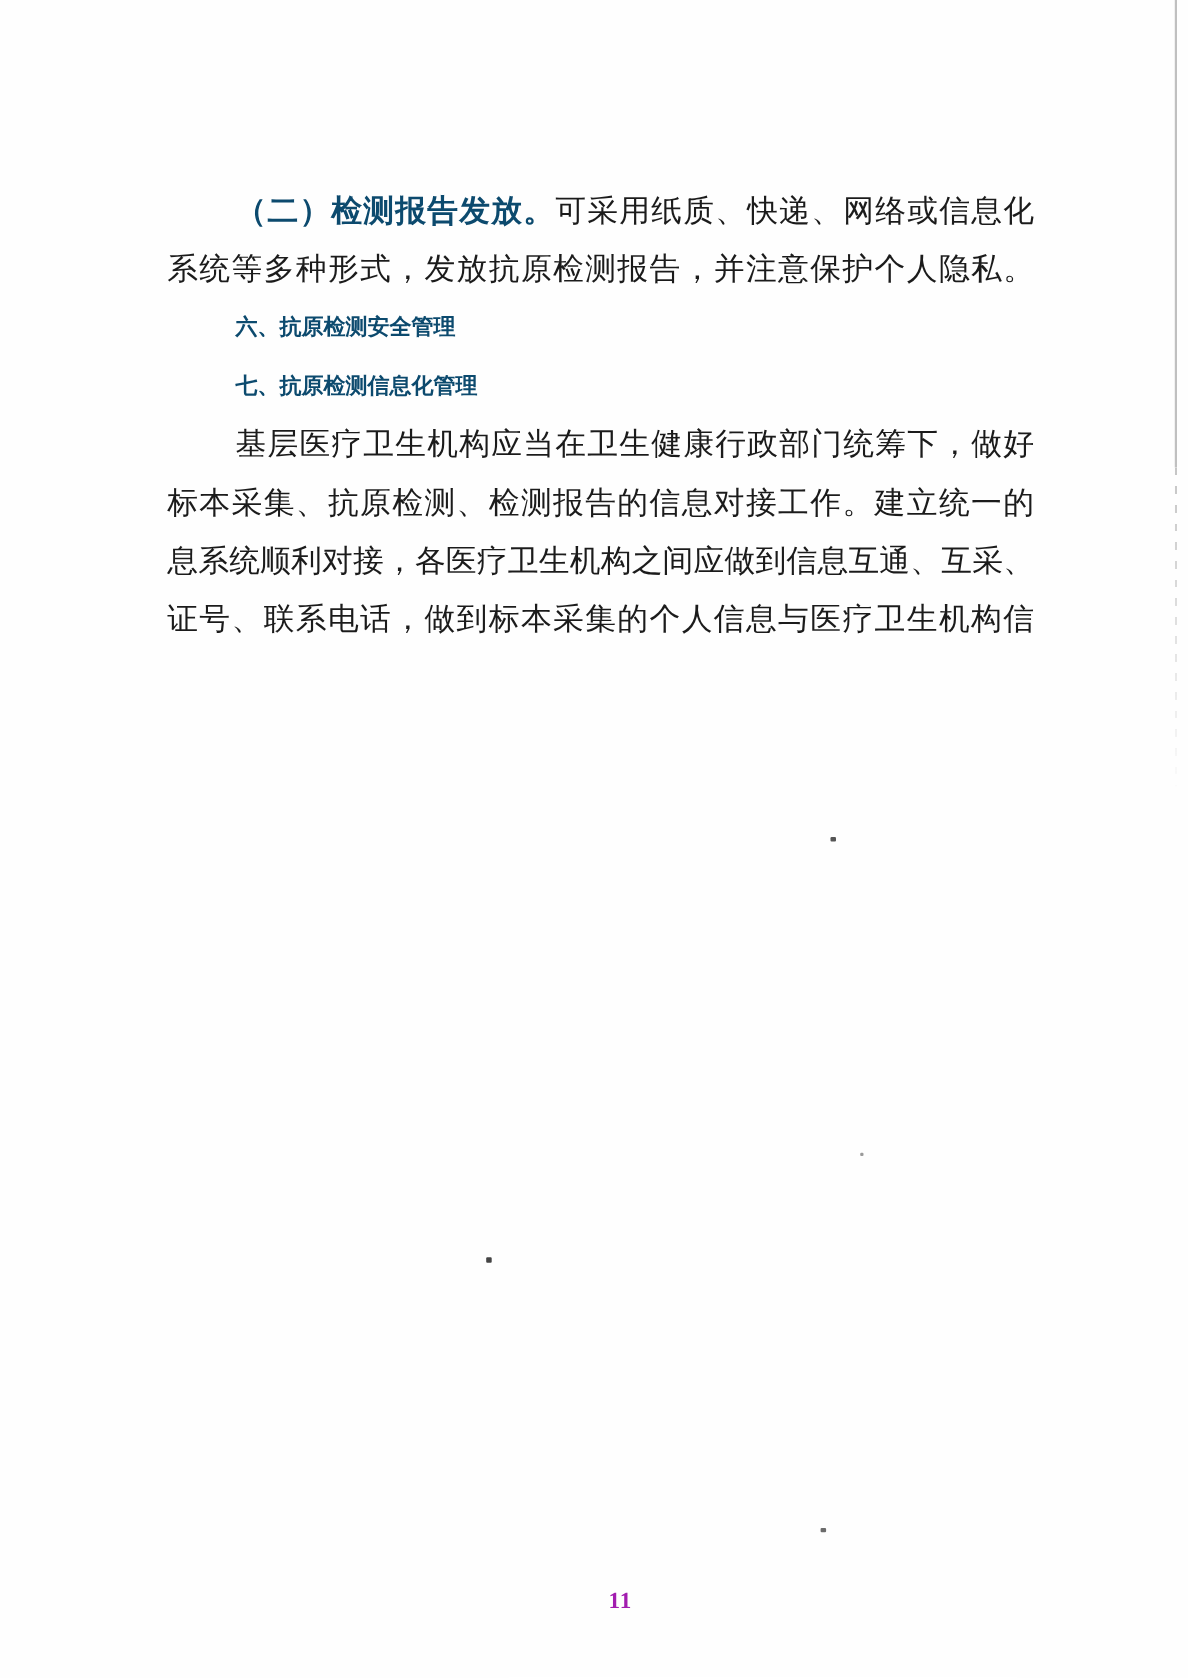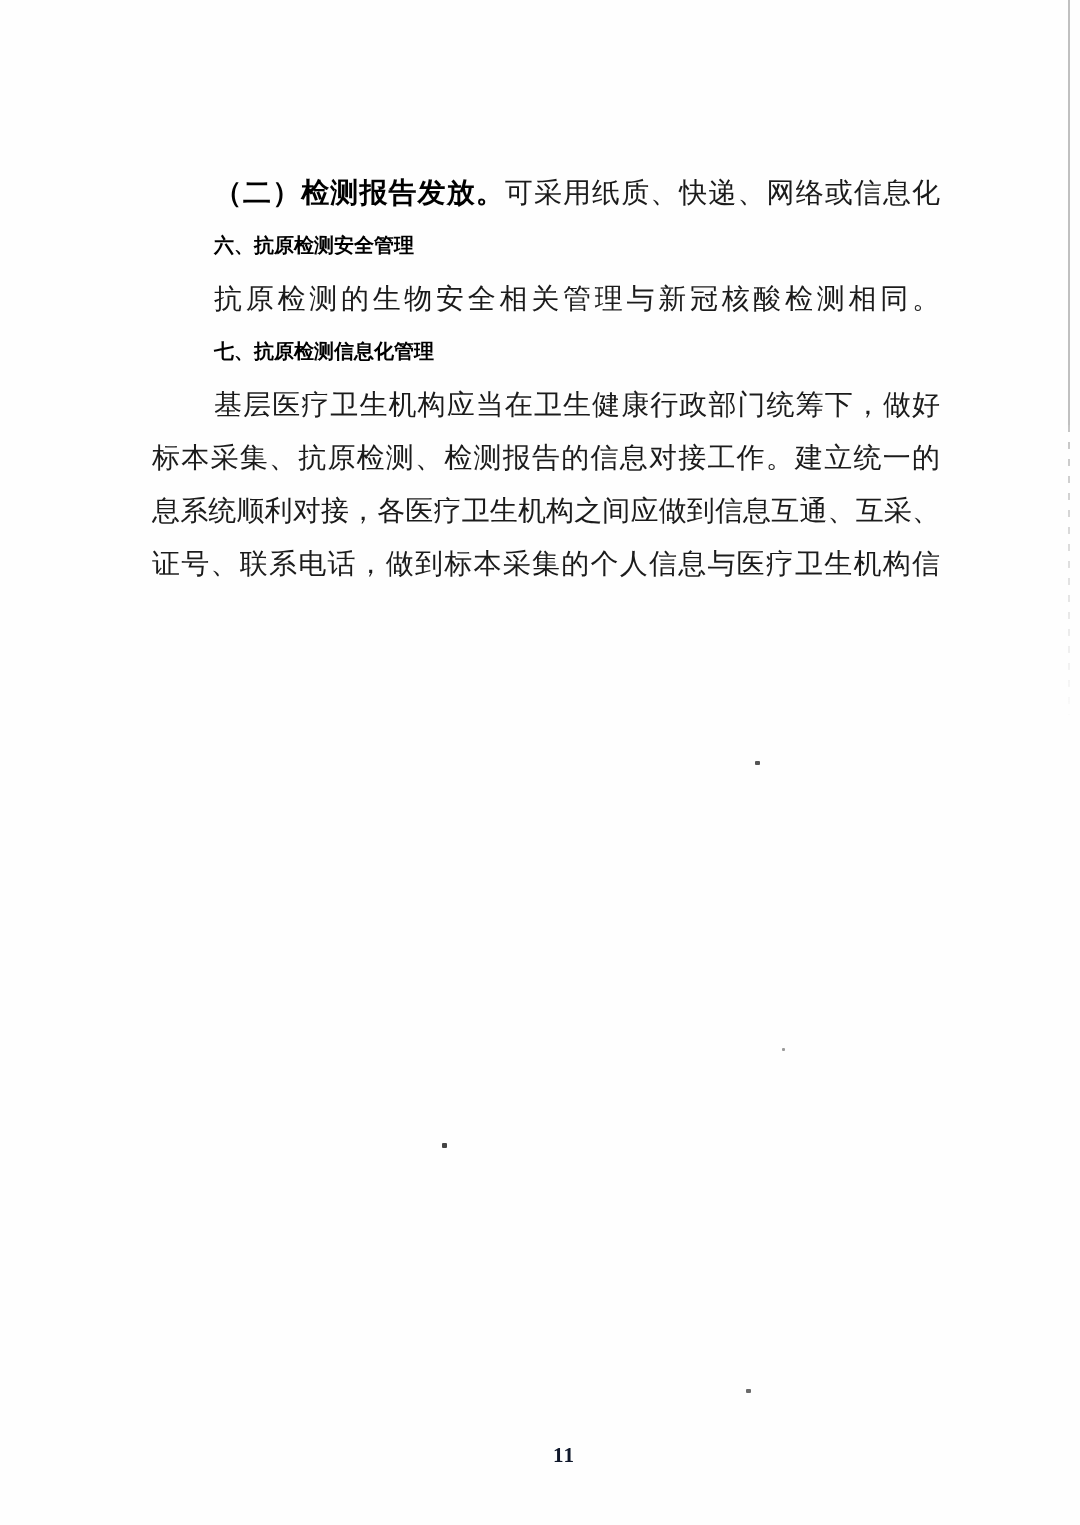--- a/index.html
+++ b/index.html
@@ -29,30 +29,30 @@
     text-align:justify;
     text-align-last:justify;
   }
   .line.indent { text-indent:62px; }
   .line.heading {
     font-family:"Liberation Sans","DejaVu Sans",sans-serif;
     font-weight:700;
     font-size:20px;
     color:#101010;
   }
-  .seg-bold { font-weight:700; color:#000000; }
+  .seg-bold { font-weight:700; color:#0c4a6e; }
   .page-number {
     position:absolute;
     left:0; top:1443px;
     width:100%;
     text-align:center;
     font-size:21px;
     font-weight:700;
     letter-spacing:1px;
-    color:#0f172a;
+    color:#a21caf;
     padding-left:48px;
   }
   
   .scan-vline-solid {
     position:absolute; width:2px;
     background:#8d8d8d; opacity:.55;
   }
   .scan-vline-dashed {
     position:absolute; width:2px;
     background:repeating-linear-gradient(180deg,#8d8d8d 0 7px, transparent 7px 17px);
@@ -65,22 +65,22 @@
 </head>
 <body>
 
 <div class="page">
 
   <div id="vline-solid" class="scan-vline-solid" style="left: 1068px; top: 0px; height: 425px;"></div>
   <div id="vline-dashed" class="scan-vline-dashed" style="left: 1068px; top: 425px; height: 290px;"></div>
 
   <main class="text-block" id="text-block">
       <div class="line justify indent"><span class="seg seg-bold">（二）检测报告发放。</span><span class="seg">可采用纸质、快递、网络或信息化</span></div>
+      <div class="line justify"><span class="seg">系统等多种形式，发放抗原检测报告，并注意保护个人隐私。</span></div>
       <div class="line indent heading"><span class="seg seg-bold">六、抗原检测安全管理</span></div>
-      <div class="line justify indent"><span class="seg">抗原检测的生物安全相关管理与新冠核酸检测相同。</span></div>
       <div class="line indent heading"><span class="seg seg-bold">七、抗原检测信息化管理</span></div>
       <div class="line justify indent"><span class="seg">基层医疗卫生机构应当在卫生健康行政部门统筹下，做好</span></div>
       <div class="line justify"><span class="seg">标本采集、抗原检测、检测报告的信息对接工作。建立统一的</span></div>
       <div class="line justify"><span class="seg">息系统顺利对接，各医疗卫生机构之间应做到信息互通、互采、</span></div>
       <div class="line justify"><span class="seg">证号、联系电话，做到标本采集的个人信息与医疗卫生机构信</span></div>
     </main>
 
   <div class="page-number">11</div>
 
 <div class="scan-speck" style="left: 755px; top: 761px; width: 5px; height: 4px; background: rgb(85, 85, 85);"></div>

